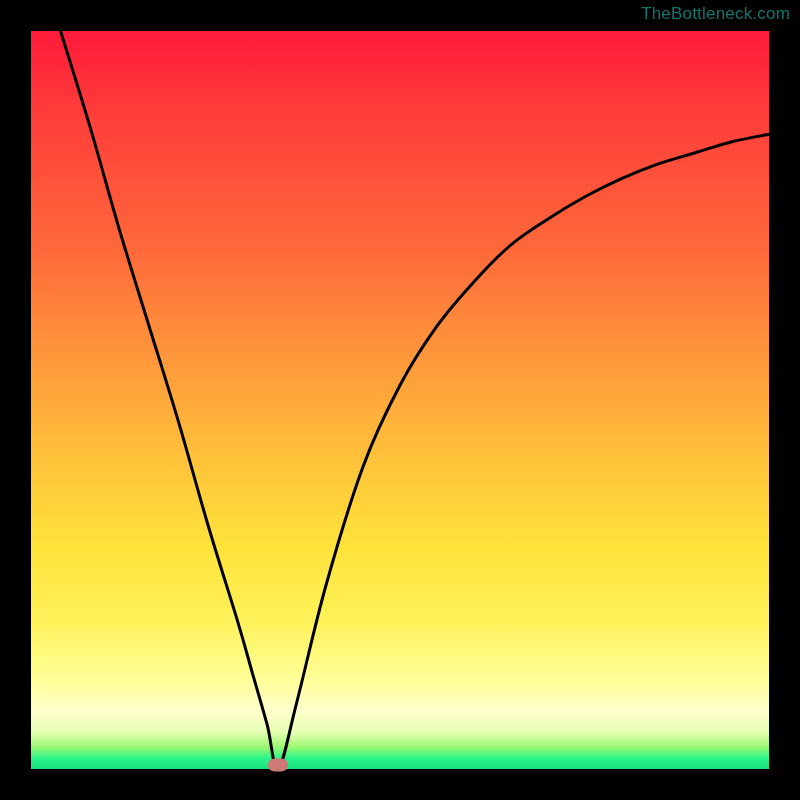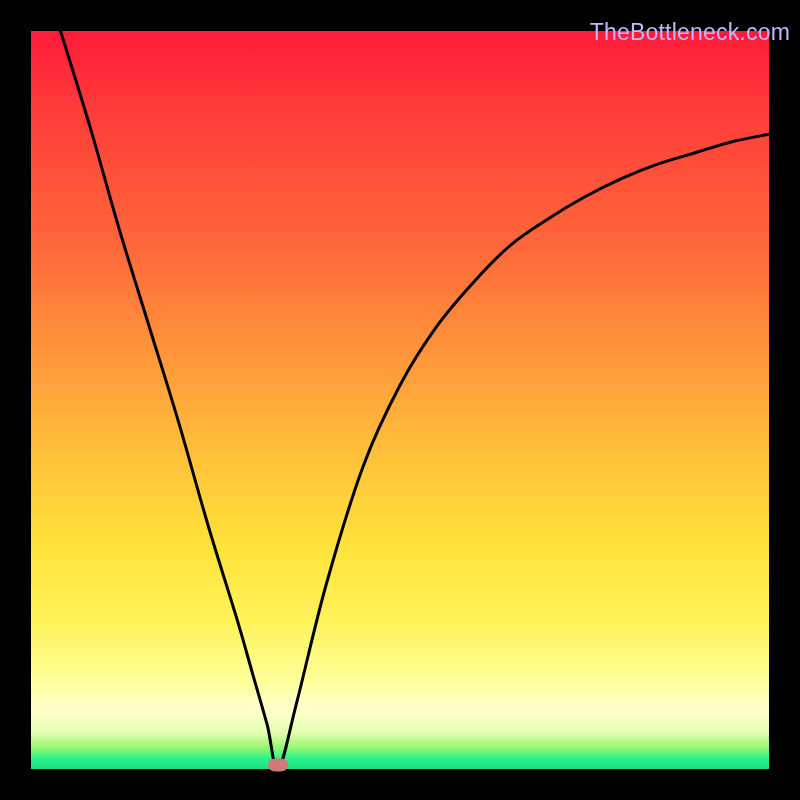--- a/index.html
+++ b/index.html
@@ -36,24 +36,24 @@
       #ffff99 88%,
       #ffffcc 92%,
       #e6ffb3 95%,
       #9cf772 97%,
       #2ef58a 98.5%,
       #17e07d 100%
     );
   }
   .watermark {
     position: absolute;
-    top: 19px;
+    top: 4px;
     right: 10px;
-    color: #c4b5fd;
-    font-size: 23px;
+    color: #0f766e;
+    font-size: 17px;
     font-weight: 500;
     letter-spacing: 0.2px;
     font-family: Arial, Helvetica, sans-serif;
   }
   svg.curve {
     position: absolute;
     left: 0;
     top: 0;
     width: 738px;
     height: 738px;

